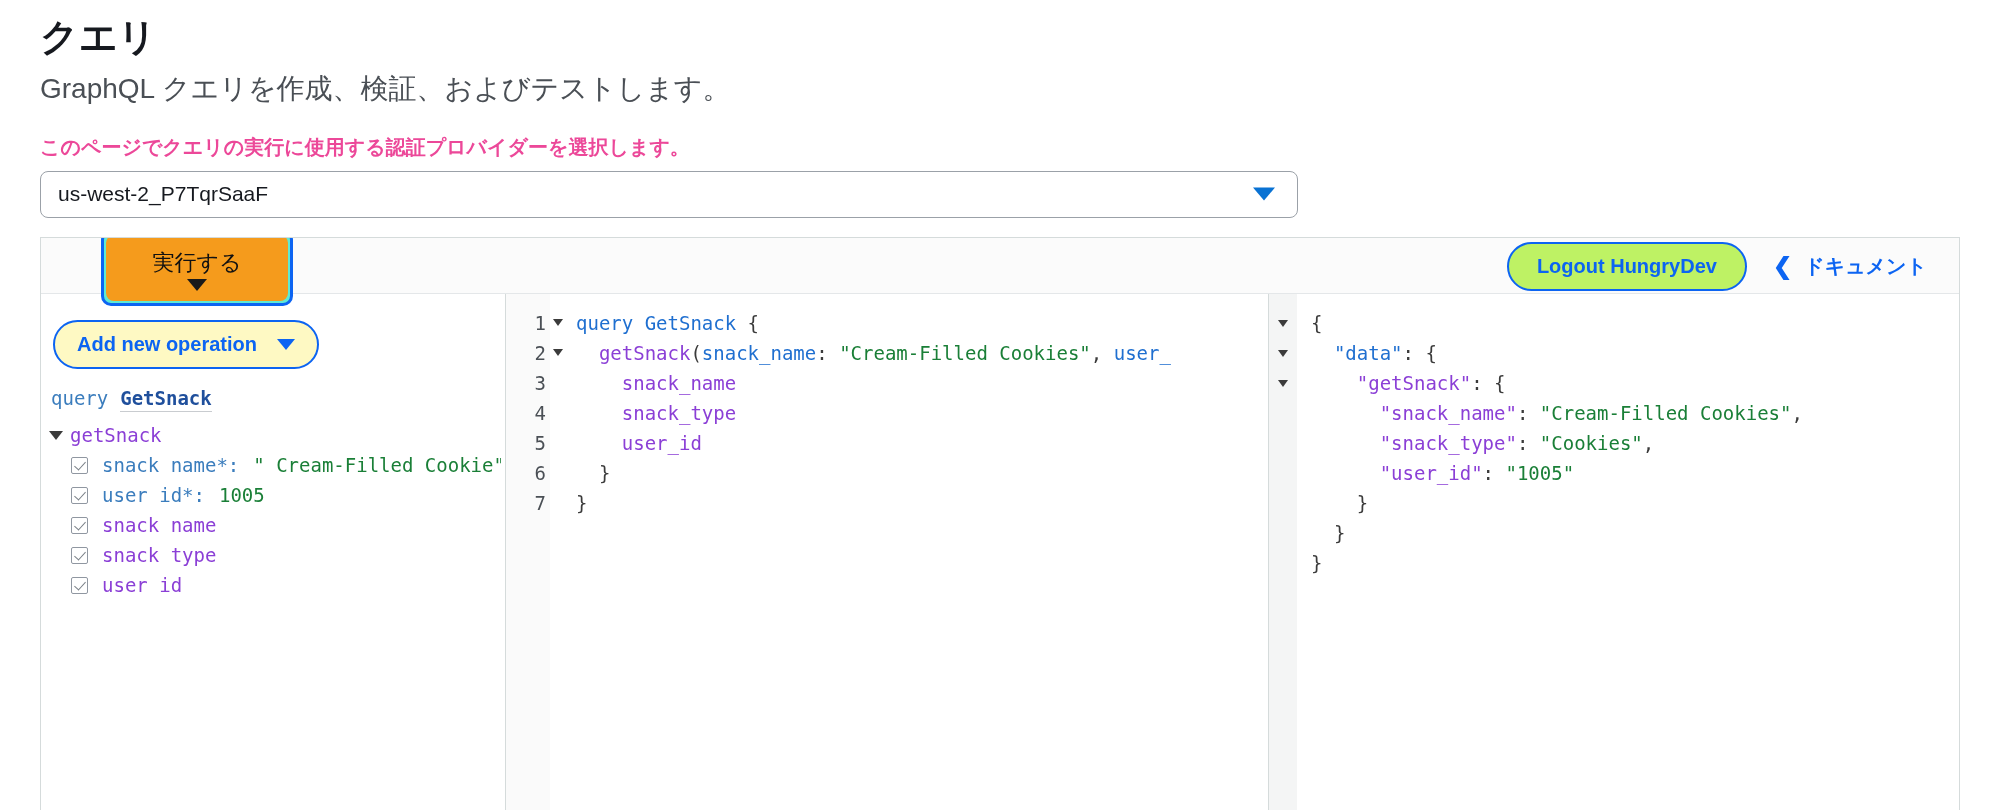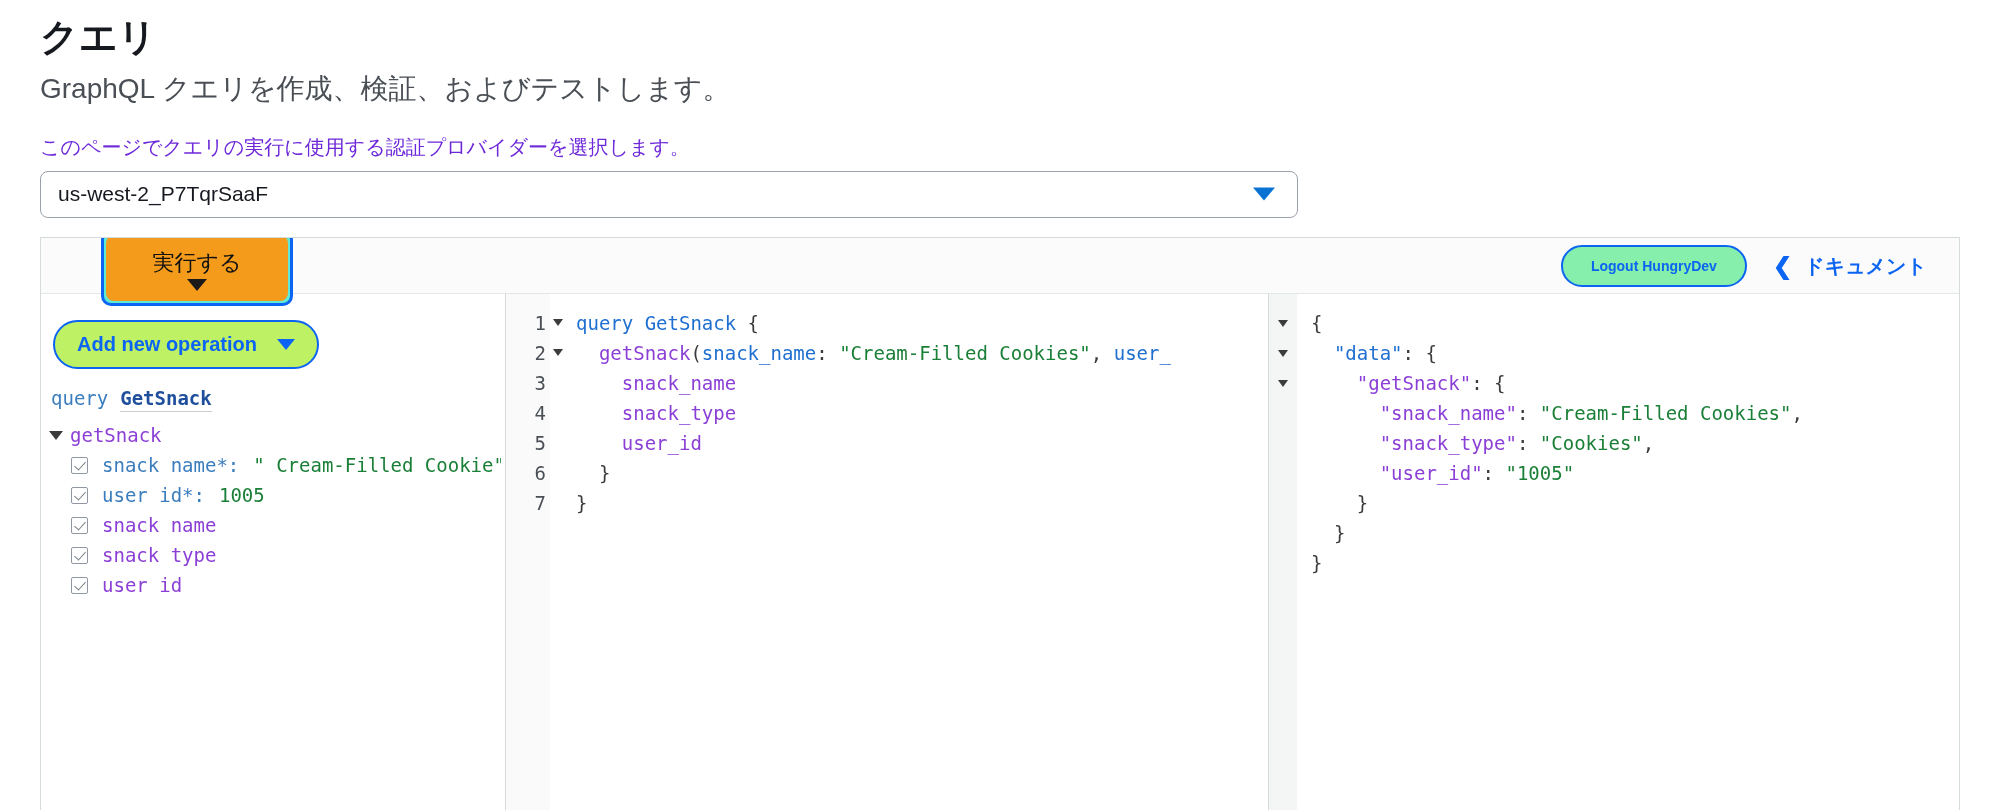--- a/index.html
+++ b/index.html
@@ -38,22 +38,22 @@
     line-height: 1.3;
   }
 
   
   .auth-block {
     padding: 0 40px;
     margin-top: 27px;
   }
   .auth-label {
     font-size: 20px;
-    font-weight: normal;
-    color: #6d28d9;
+    font-weight: bold;
+    color: #ec4899;
     line-height: 1.3;
   }
   .auth-select {
     margin-top: 11px;
     position: relative;
     width: 1258px;
     height: 47px;
     border: 1px solid #9ba1a8;
     border-radius: 8px;
     background: #ffffff;
@@ -177,24 +177,24 @@
     margin-left: auto;
     display: flex;
     align-items: center;
     gap: 26px;
     padding-right: 32px;
     height: 56px;
   }
   .logout-btn {
     border: 2px solid #0c64f2;
     border-radius: 28px;
-    background: #86efac;
+    background: #bef264;
     color: #0c64f2;
     font-family: "Liberation Sans", sans-serif;
-    font-size: 14px;
+    font-size: 20px;
     font-weight: bold;
     padding: 11px 28px;
     cursor: pointer;
     white-space: nowrap;
   }
   .docs-link {
     display: flex;
     align-items: center;
     gap: 12px;
     color: #0c64f2;
@@ -223,21 +223,21 @@
     min-width: 465px;
     border-right: 1px solid #d5dbdb;
     background: #ffffff;
     padding: 16px 0 0 0;
     overflow: hidden;
   }
   .add-op-btn {
     margin: 10px 0 0 12px;
     border: 2px solid #0c64f2;
     border-radius: 26px;
-    background: #bef264;
+    background: #fef9c3;
     color: #0c64f2;
     font-family: "Liberation Sans", sans-serif;
     font-size: 20px;
     font-weight: bold;
     padding: 11px 22px;
     cursor: pointer;
     display: inline-flex;
     align-items: center;
     gap: 20px;
   }

